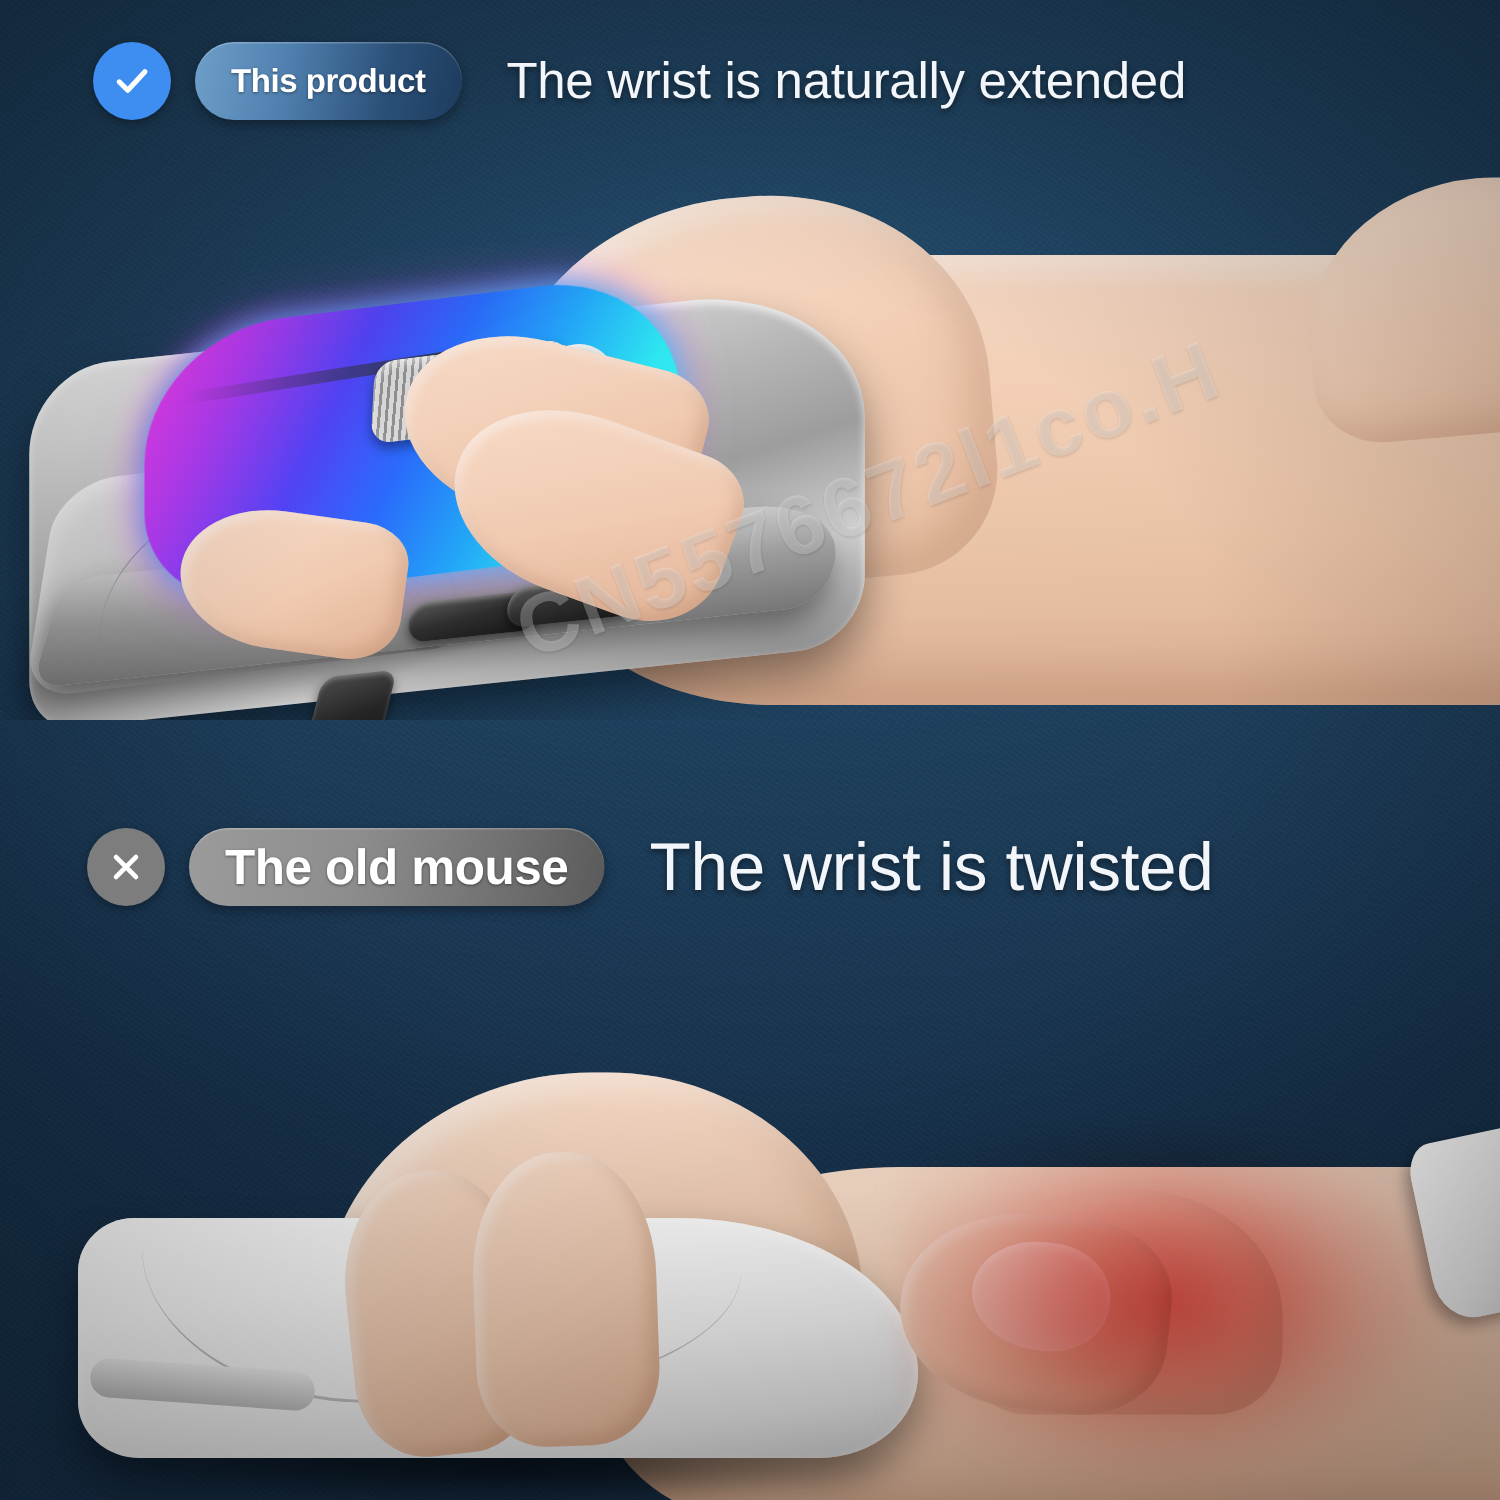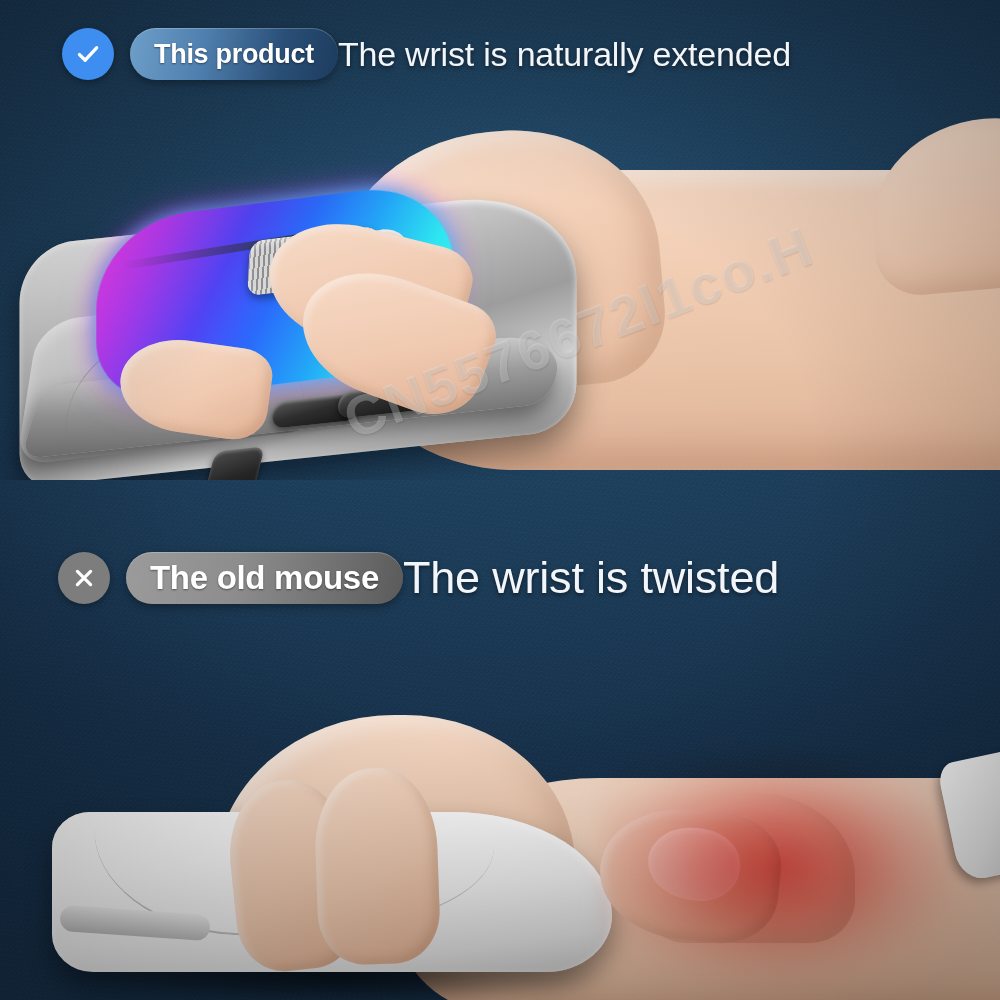--- a/index.html
+++ b/index.html
@@ -57,25 +57,26 @@
     padding:0 24px;
     margin-left:16px;
     box-shadow:0 3px 8px rgba(0,0,0,.35), inset 0 1px 0 rgba(255,255,255,.22);
   }
   .pill span {
     font-weight:bold; color:#ffffff; white-space:nowrap;
     letter-spacing:-.3px;
     text-shadow:0 1px 2px rgba(0,0,0,.45);
   }
   #pill-good { background:linear-gradient(100deg,#6e9fc9 0%,#4f7fae 35%,#2a4f77 72%,#1d3c5e 100%); }
-  #pill-good span { font-size:27px; }
+  #pill-good span { font-size:22px; }
   #pill-bad  { background:linear-gradient(100deg,#9b9b9b 0%,#8d8d8d 40%,#6e6e6e 78%,#5a5a5a 100%);text-align:right; }
   #pill-bad span { font-size:33px; }
 
   .headline {
+    margin-left:30px;
     color:#f2f6fa;
     font-size:34px;
     white-space:nowrap;
     text-shadow:0 2px 4px rgba(0,0,0,.5);
     letter-spacing:-.2px;
   }
   #headline-bad { font-size:45px; }
 
   
   .photo { position:absolute; overflow:hidden; }

